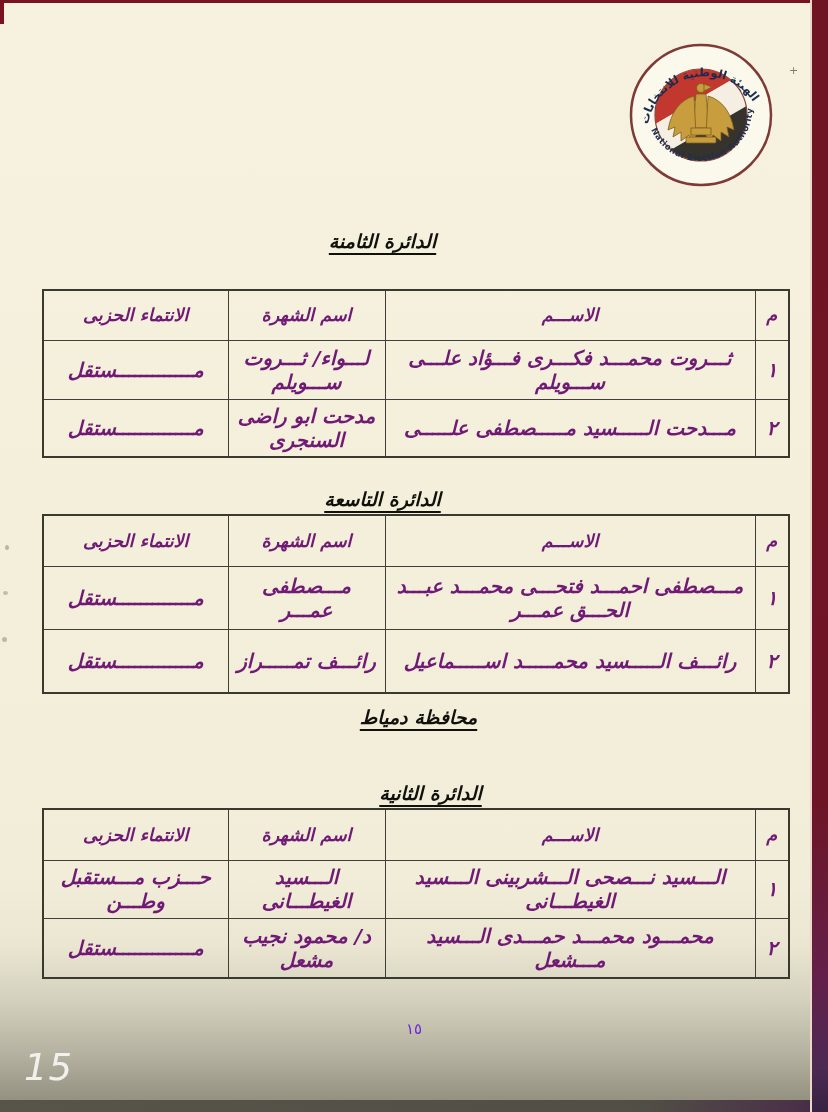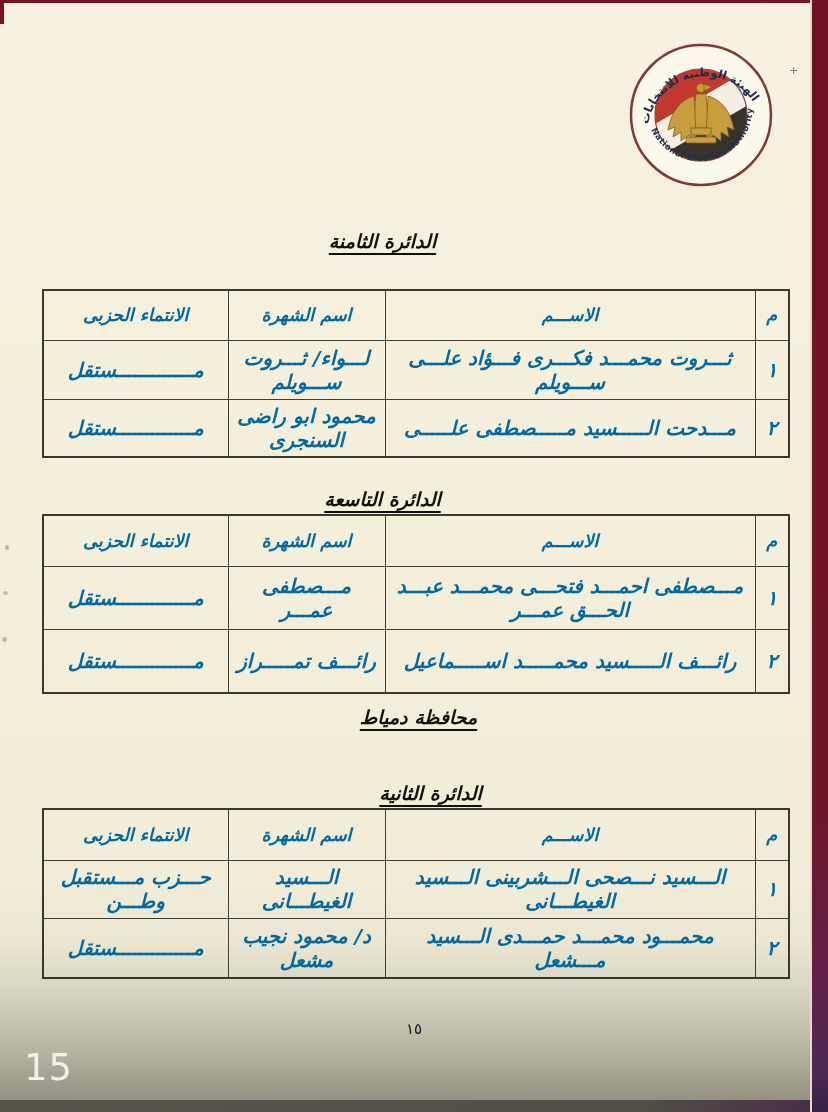--- a/index.html
+++ b/index.html
@@ -53,21 +53,21 @@
     position:absolute;left:42px;width:746px;
     border-collapse:collapse;direction:rtl;table-layout:fixed;
     background:transparent;
   }
   table.t1{top:289px;}
   table.t2{top:514px;}
   table.t3{top:808px;}
   .cand-table th,.cand-table td{
     border:1.5px solid #3f3e37;
     text-align:center;vertical-align:middle;
-    font-weight:bold;color:#0369a1;
+    font-weight:bold;color:#701a75;
     padding:2px 5px;overflow:hidden;
   }
   .cand-table{border:2px solid #3a392f;}
   .cand-table th{font-size:17.5px;font-style:italic;}
   .cand-table td{font-size:20px;font-style:italic;}
   col.c-no{width:34px;}
   col.c-name{width:370px;}
   col.c-alias{width:157px;}
   col.c-party{width:185px;}
   .t1 thead tr{height:50px;}
@@ -75,26 +75,27 @@
   .t1 tbody tr:nth-child(2){height:58px;}
   .t2 thead tr{height:51px;}
   .t2 tbody tr:nth-child(1){height:63px;}
   .t2 tbody tr:nth-child(2){height:64px;}
   .t3 thead tr{height:51px;}
   .t3 tbody tr:nth-child(1){height:58px;}
   .t3 tbody tr:nth-child(2){height:60px;}
 
   .page-number-ar{
     position:absolute;left:0;top:1020px;width:828px;
-    text-align:center;font-size:15px;color:#0f172a;direction:rtl;
+    text-align:center;font-size:15px;color:#6d28d9;direction:rtl;
   }
   .viewer-page-number{
     position:absolute;left:24px;top:1046px;
     font-size:37px;color:#f7f7f3;opacity:.93;letter-spacing:1px;
     font-family:"DejaVu Sans","Liberation Sans",sans-serif;
+    font-style:italic;
   }
 </style>
 </head>
 <body>
 
 <div class="page-gradient"></div>
 <div class="bottom-band"></div>
 <div class="top-strip"></div>
 <div class="left-notch"></div>
 <div class="right-strip"></div>
@@ -160,21 +161,21 @@
   <tbody>
     <tr>
       <td>١</td>
       <td>ثـــروت محمـــد فكـــرى فـــؤاد علـــى ســـويلم</td>
       <td>لـــواء/ ثـــروت ســـويلم</td>
       <td>مـــــــــــــستقل</td>
     </tr>
     <tr>
       <td>٢</td>
       <td>مـــدحت الـــــسيد مـــــصطفى علـــــى</td>
-      <td>محمود ابو راضى السنجرى</td>
+      <td>مدحت ابو راضى السنجرى</td>
       <td>مـــــــــــــستقل</td>
     </tr>
   </tbody>
 </table>
 
 <div class="s-heading h-district-9">الدائرة التاسعة</div>
 <table class="cand-table t2">
   <colgroup>
       <col class="c-no">
       <col class="c-name">

